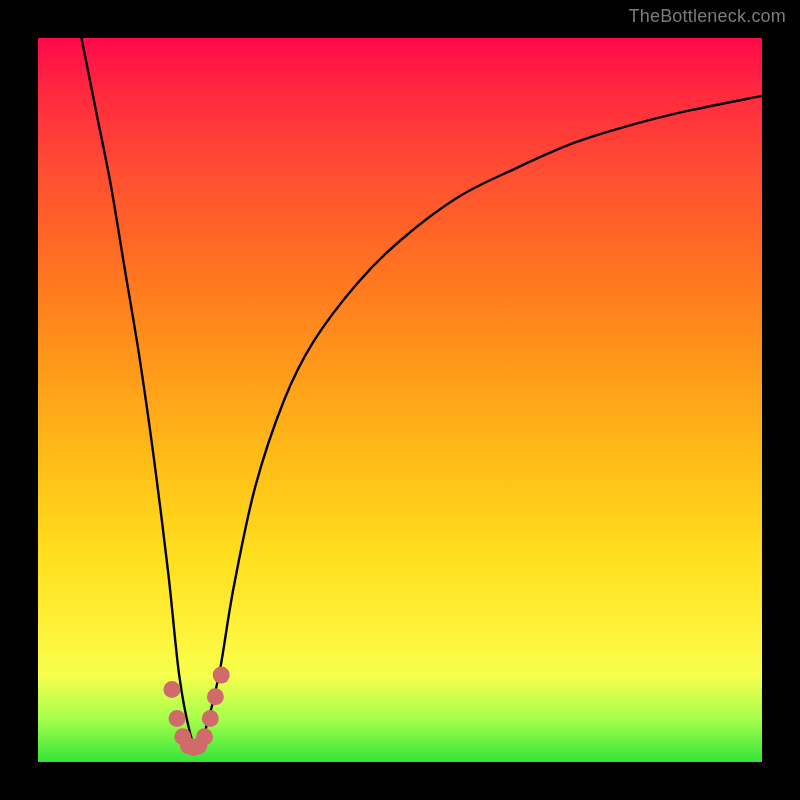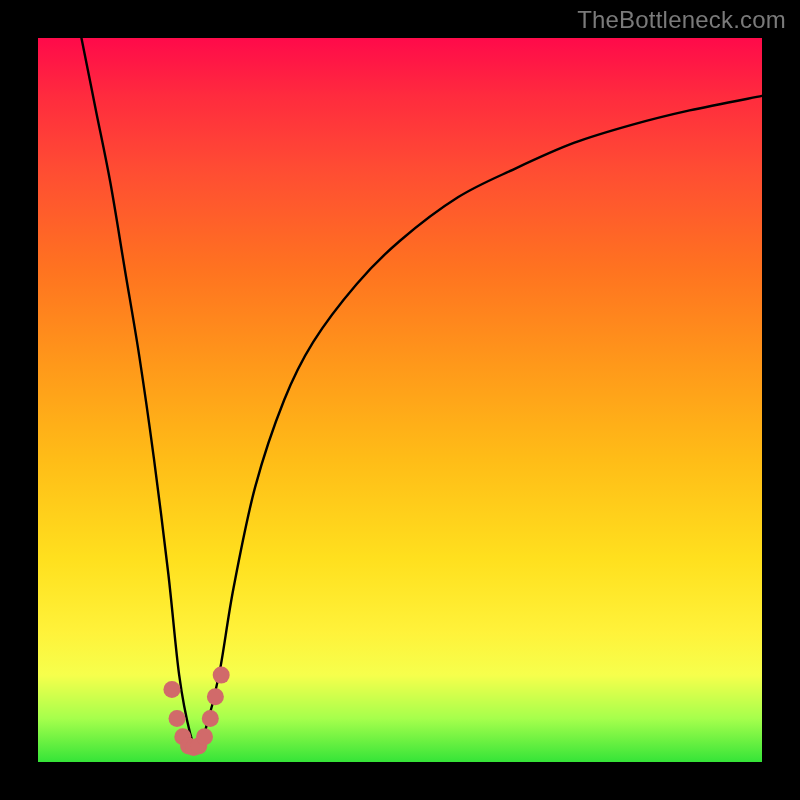--- a/index.html
+++ b/index.html
@@ -39,21 +39,21 @@
       #f6ff4c 88%,
       #a6ff4c 94%,
       #35e438 100%
     );
   }
   .watermark {
     position: absolute;
     top: 6px;
     right: 14px;
     color: #7a7a7a;
-    font-size: 24px;
+    font-size: 18px;
     font-weight: 500;
     letter-spacing: 0.2px;
     user-select: none;
   }
   svg.curve {
     position: absolute;
     left: 0;
     top: 0;
     width: 724px;
     height: 724px;

